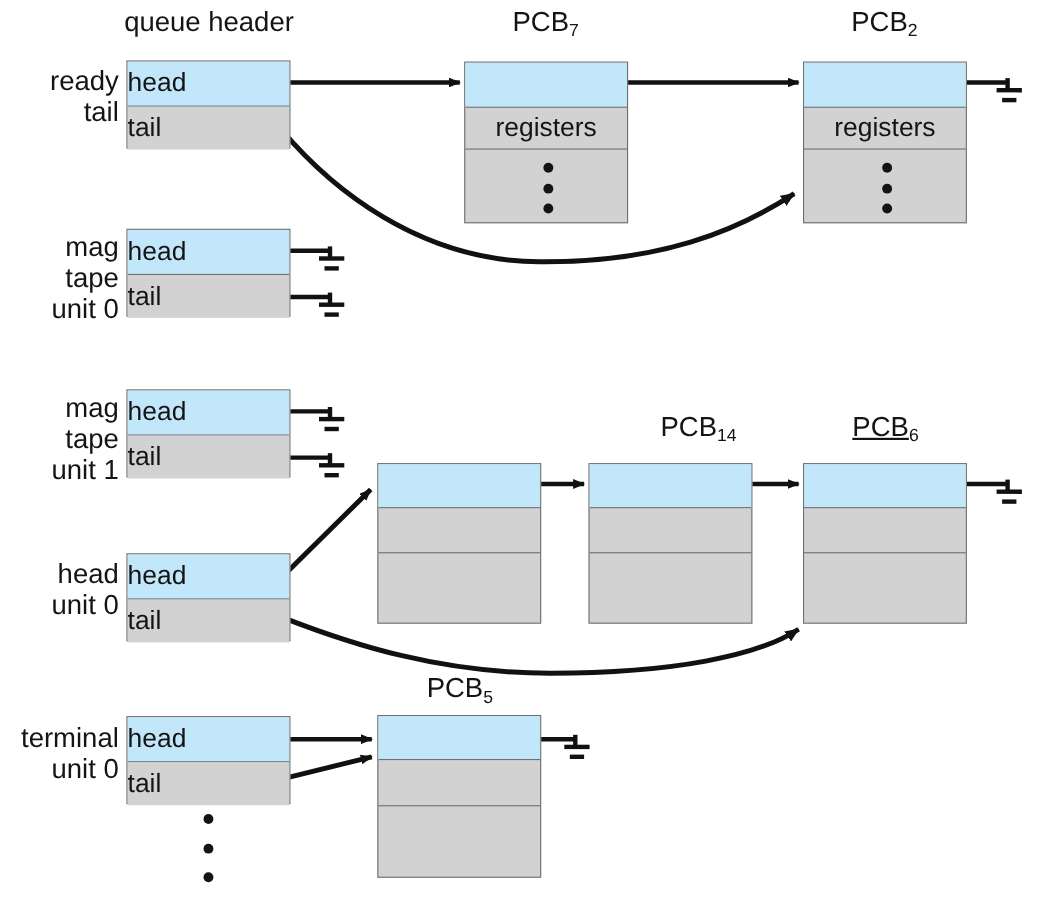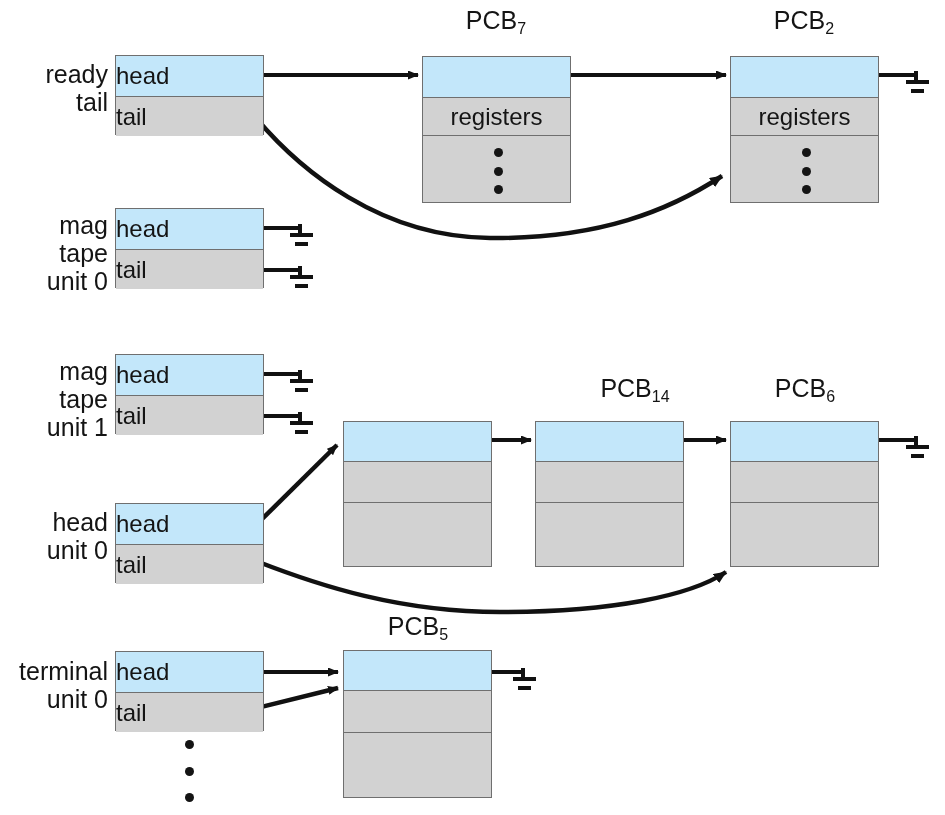--- a/index.html
+++ b/index.html
@@ -176,35 +176,38 @@
     </g>
 
     <g>
       <path d="M470,672 L523,672" stroke="#111111" stroke-width="4" fill="none"></path>
       <path d="M523,668 L523,679" stroke="#111111" stroke-width="4" fill="none"></path>
       <path d="M513,679 L536,679" stroke="#111111" stroke-width="4" fill="none"></path>
       <path d="M518,688 L531,688" stroke="#111111" stroke-width="4" fill="none"></path>
     </g>
   </svg>
 
+  <div class="col-title" style="left:110px; top:6px; width:160px;">
+    <span>queue header</span>
+  </div>
 
   <div class="col-title" style="left:426px; top:6px; width:140px;">
     <span>PCB</span><sub>7</sub>
   </div>
 
   <div class="col-title" style="left:734px; top:6px; width:140px;">
     <span>PCB</span><sub>2</sub>
   </div>
 
 
   <div class="col-title" style="left:565px; top:374px; width:140px;">
     <span>PCB</span><sub>14</sub>
   </div>
 
-  <div class="col-title" style="left:735px; top:374px; width:140px;">
+  <div class="col-title" style="left:735px; top:374px; width:140px;text-decoration:underline;">
     <span>PCB</span><sub>6</sub>
   </div>
 
   <div class="col-title" style="left:348px; top:612px; width:140px;">
     <span>PCB</span><sub>5</sub>
   </div>
 
   <div class="row-label" style="left:0px; top:60px; width:108px;">
     <div>ready</div>
     <div>tail</div>

